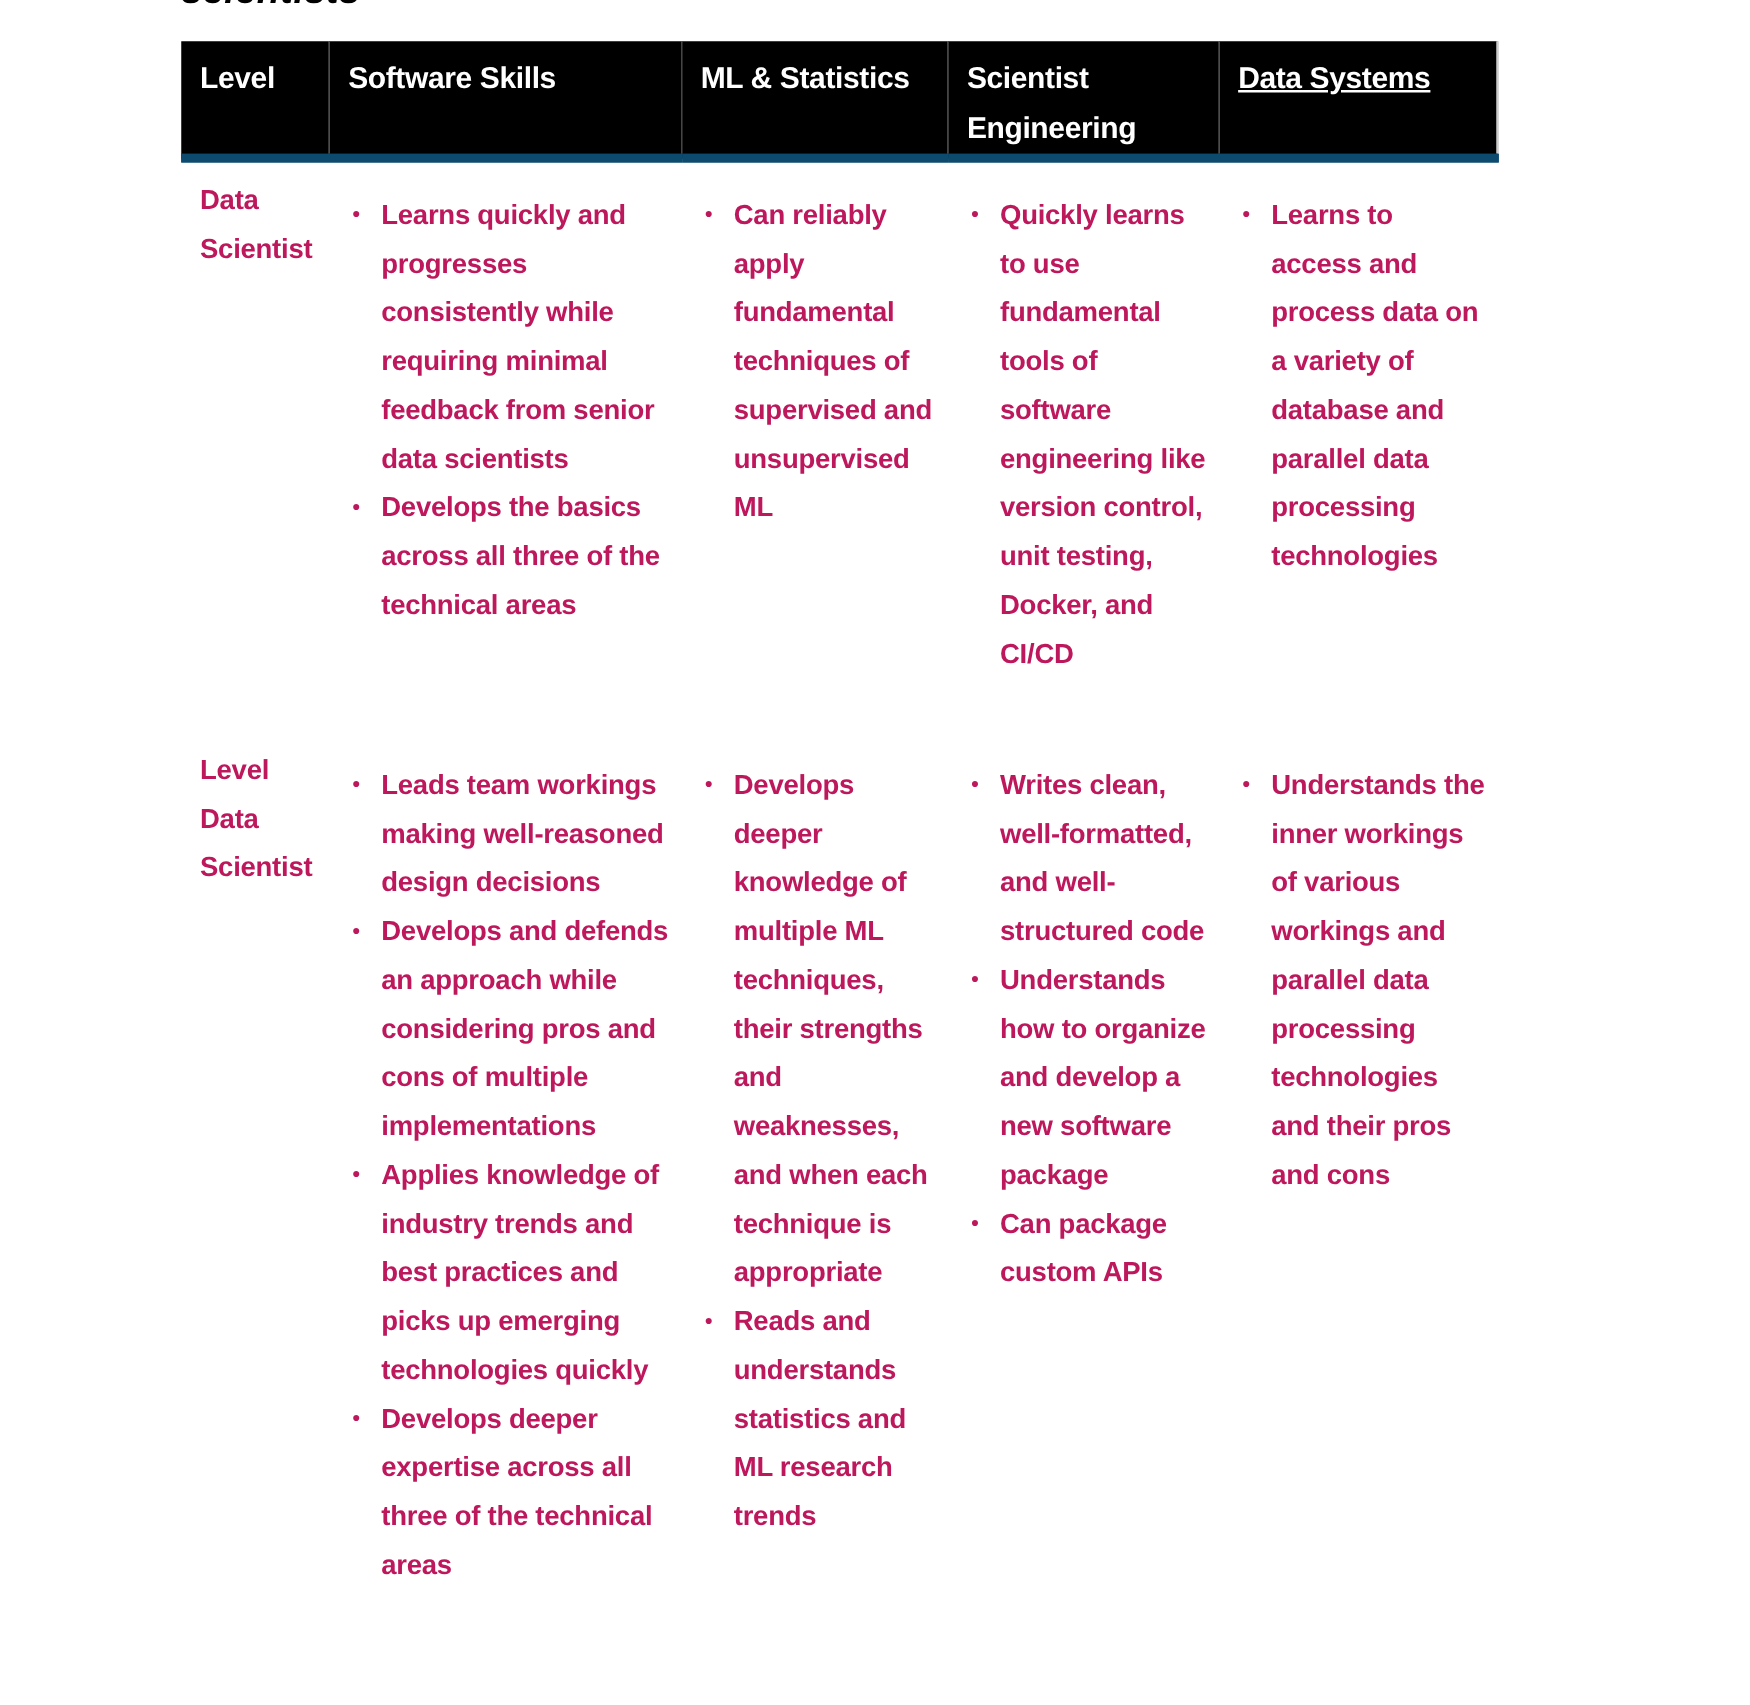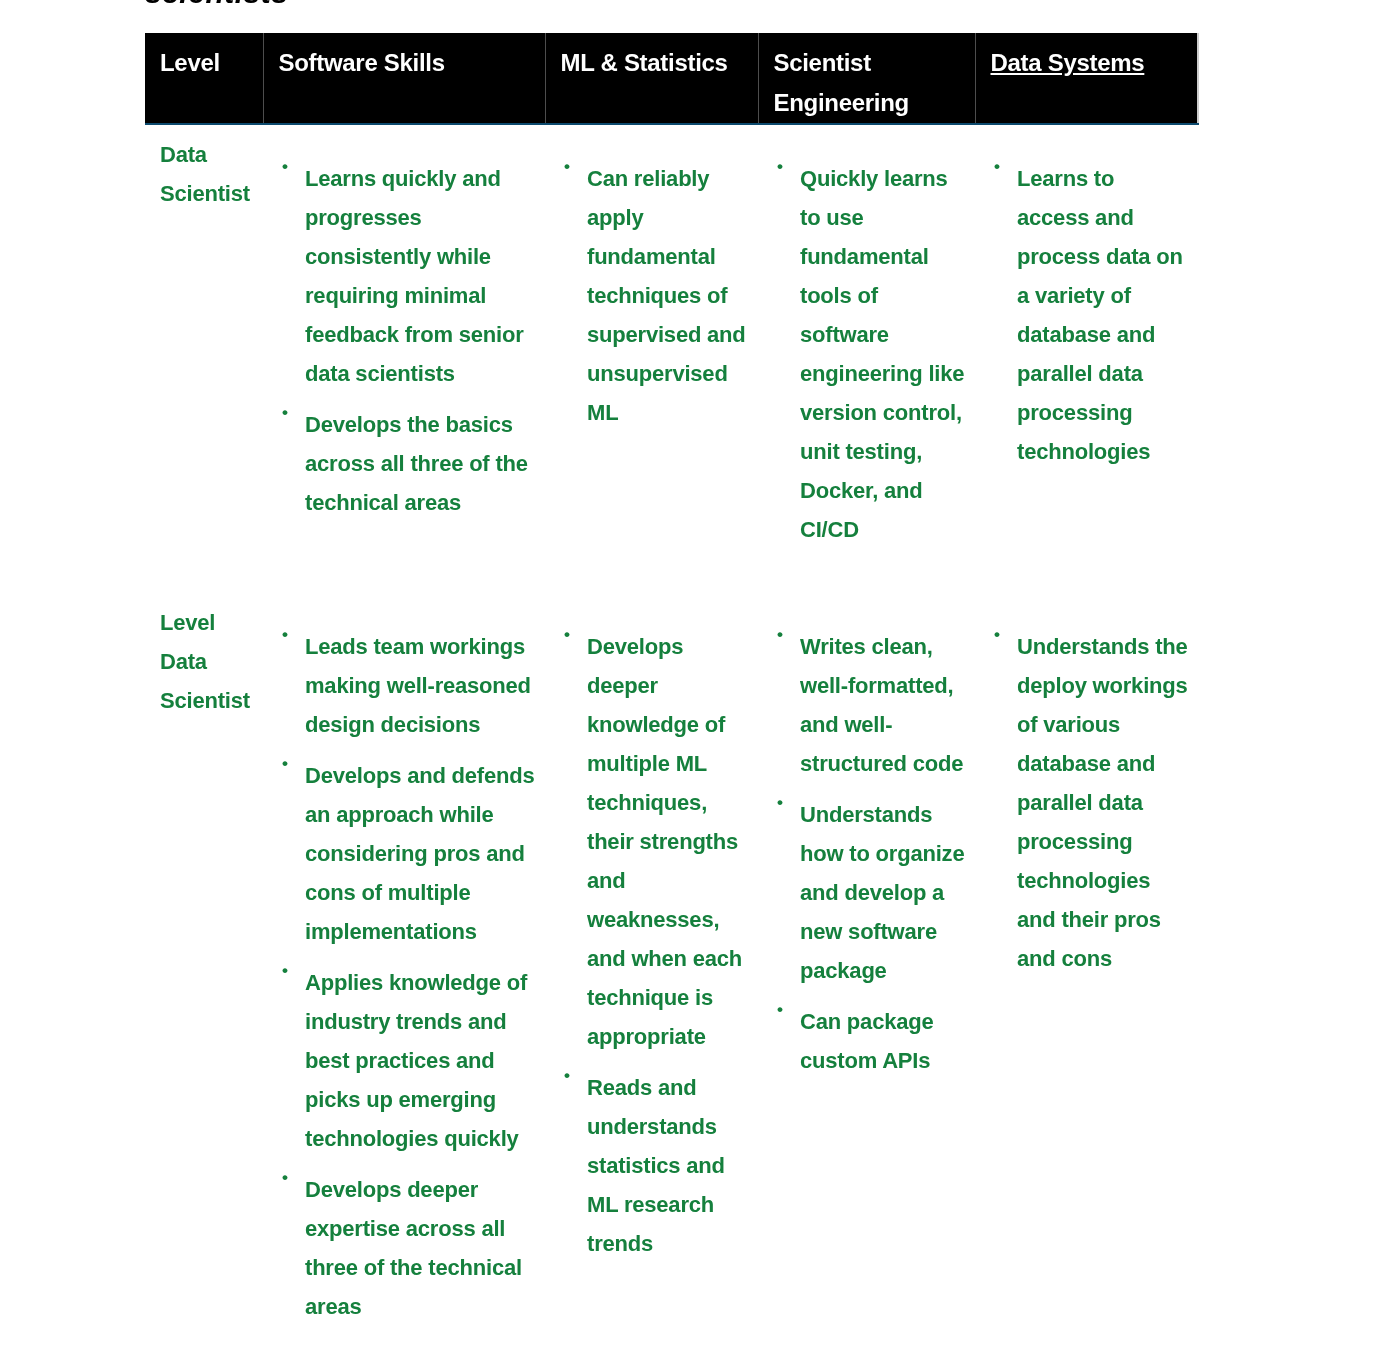--- a/index.html
+++ b/index.html
@@ -46,34 +46,34 @@
     background: #000000;
     color: #ffffff;
     font-size: 24px;
     font-weight: 700;
     text-align: left;
     vertical-align: top;
     height: 85px;
     padding: 10px 6px 0 15px;
     line-height: 40px;
     letter-spacing: -0.3px;
-    border-bottom: 2px solid #0c4a6e;
+    border-bottom: 7px solid #0c4a6e;
     box-sizing: border-box;
   }
   .levels-table th + th {
     border-left: 1px solid #4d4d4d;
   }
   .levels-table th:last-child {
     border-right: 2px solid #cccccc;
     text-decoration: underline;
   }
   .levels-table td {
     vertical-align: top;
     padding: 22px 8px 44px 16px;
-    color: #15803d;
+    color: #be185d;
     font-size: 22px;
     font-weight: 700;
     line-height: 39px;
     letter-spacing: -0.2px;
     box-sizing: border-box;
   }
   .levels-table td.level-cell {
     padding-top: 10px;
     padding-left: 15px;
   }
@@ -84,21 +84,20 @@
   .bullet-marker {
     flex: 0 0 26px;
     width: 26px;
     font-size: 17px;
     line-height: 39px;
     padding-left: 3px;
     box-sizing: border-box;
   }
   .bullet-text {
     flex: 1 1 auto;
-    margin-top: 12px;
   }
 </style>
 </head>
 <body>
 
 <div class="page">
 
   <div class="caption-clip">
     <span class="caption-word">scientists</span>
   </div>
@@ -192,20 +191,20 @@
               <span class="bullet-text">Understands how to organize and develop a new software package</span>
             </div>
             <div class="bullet-item">
               <span class="bullet-marker">•</span>
               <span class="bullet-text">Can package custom APIs</span>
             </div>
           </td>
         <td>
             <div class="bullet-item">
               <span class="bullet-marker">•</span>
-              <span class="bullet-text">Understands the deploy workings of various database and parallel data processing technologies and their pros and cons</span>
+              <span class="bullet-text">Understands the inner workings of various workings and parallel data processing technologies and their pros and cons</span>
             </div>
           </td>
       </tr>
     </tbody>
   </table>
 
 </div>
 
 </body></html>

